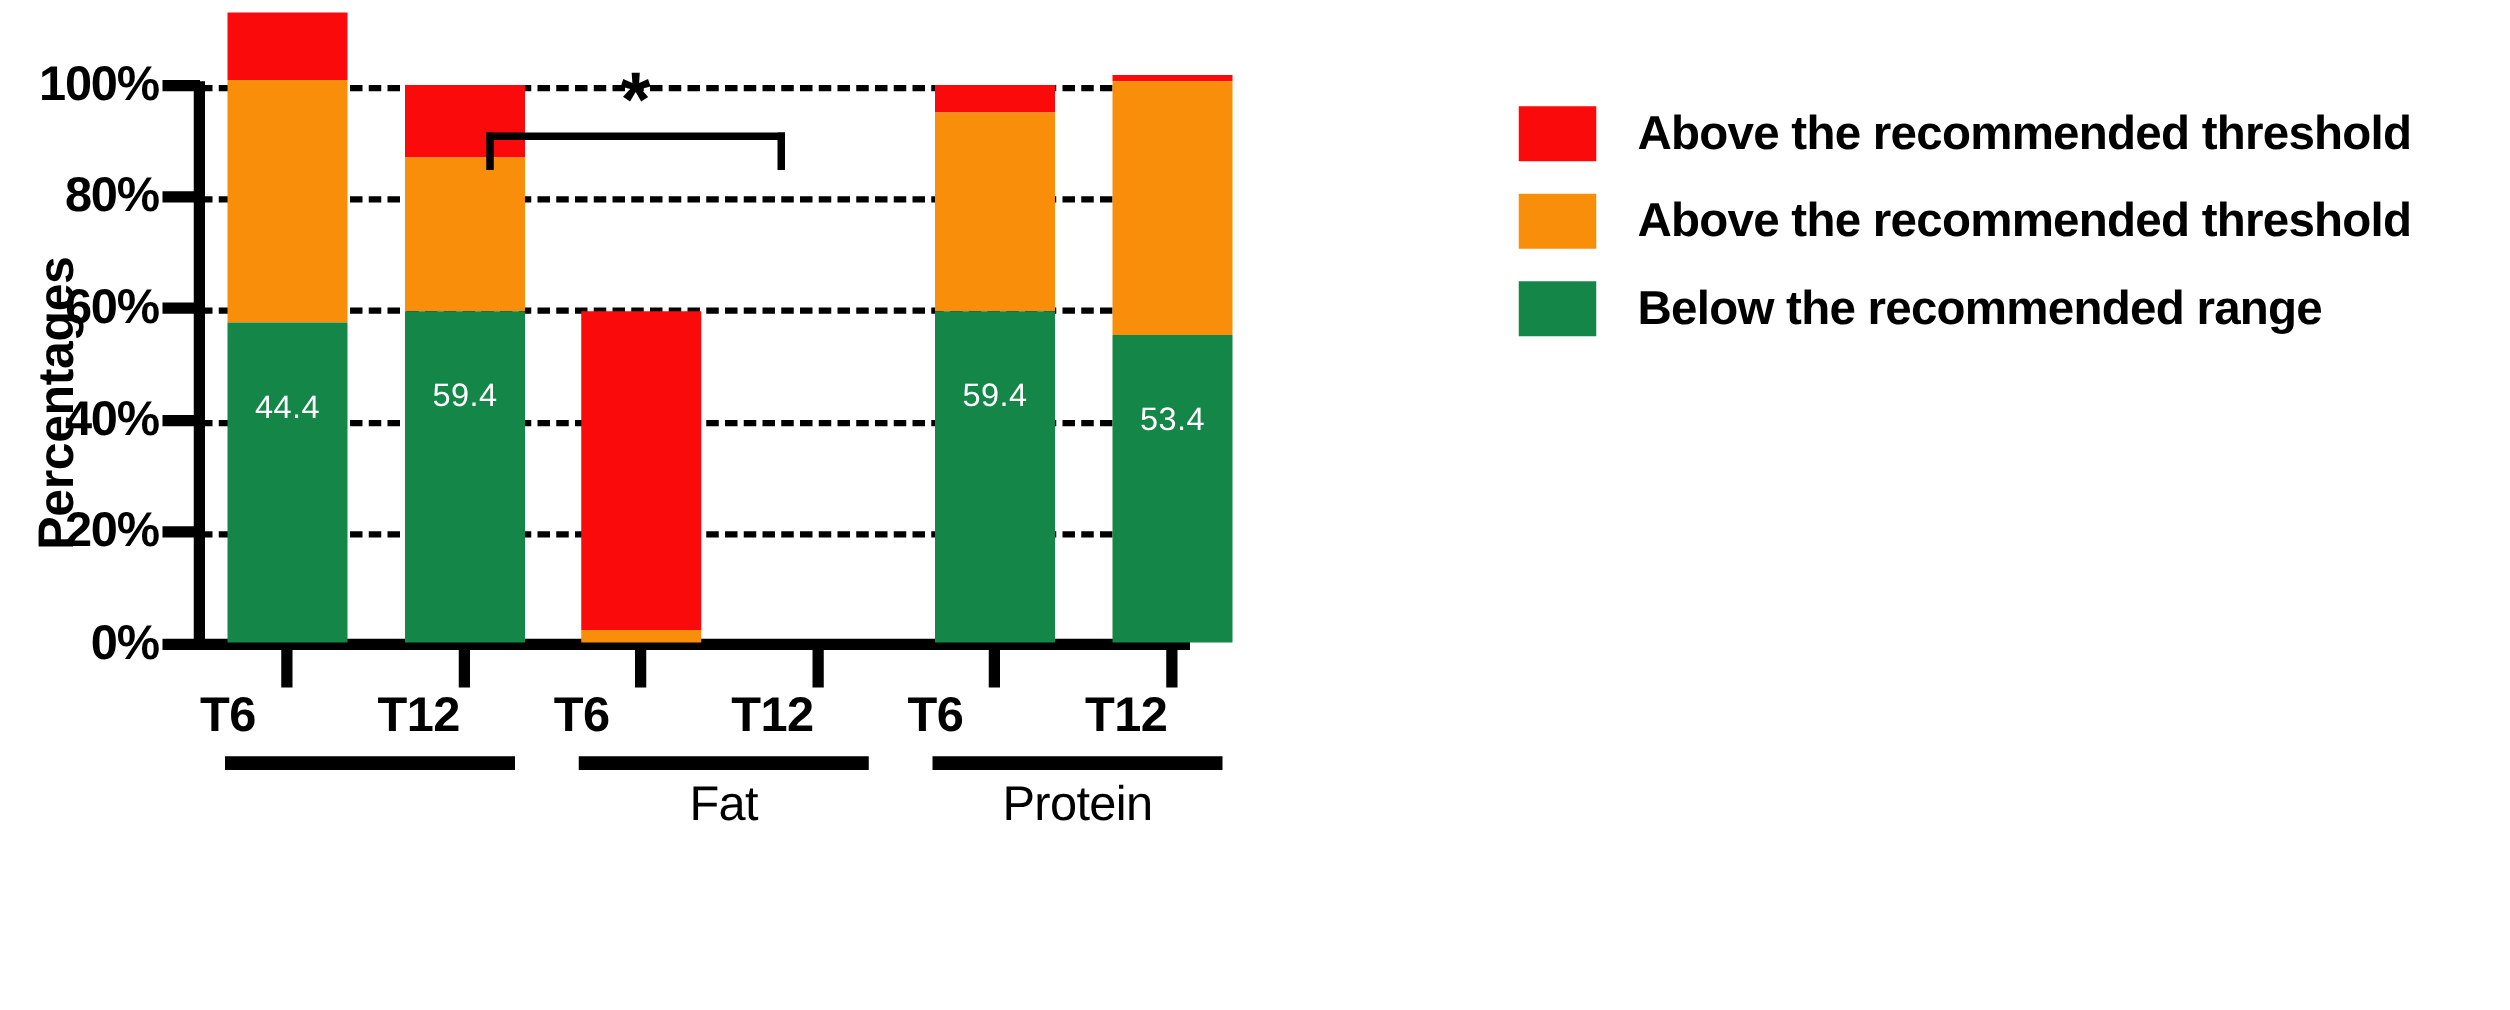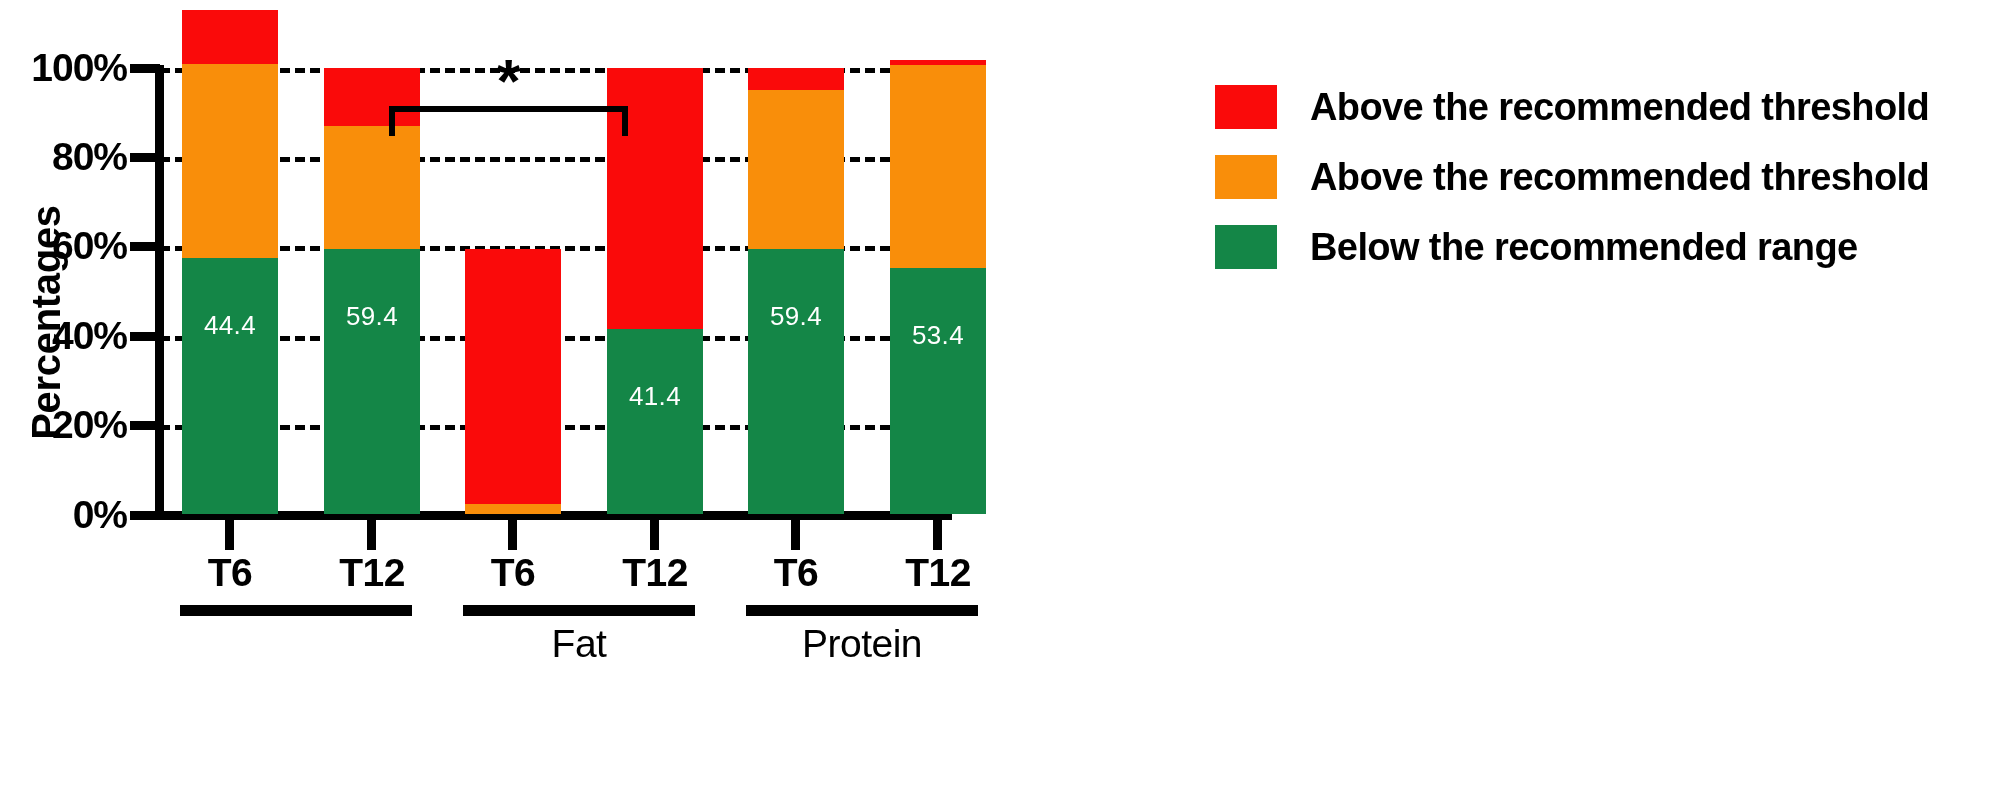--- a/index.html
+++ b/index.html
@@ -126,21 +126,21 @@
     top: 520px;
     width: 9px;
     height: 30px;
     background: #000;
   }
 
   .x-tick-label {
     position: absolute;
     top: 551px;
     width: 140px;
-    text-align: center;
+    text-align: left;
     font-size: 39px;
     font-weight: bold;
     color: #000;
     letter-spacing: -0.5px;
   }
 
   
   .group-bar {
     position: absolute;
     top: 605px;
@@ -252,27 +252,20 @@
       <div class="seg" style="height:265px;background:#148647">
         <span class="seg-label">59.4</span>
       </div>
     </div>
 
     <div class="bar" style="left:305px">
       <div class="seg" style="height:255px;background:#FA0A0A"></div>
       <div class="seg" style="height:10px;background:#F98E0A"></div>
     </div>
 
-    <div class="bar" style="left:447px">
-      <div class="seg" style="height:261px;background:#FA0A0A"></div>
-      <div class="seg" style="height:0px;background:#F98E0A"></div>
-      <div class="seg" style="height:185px;background:#148647">
-        <span class="seg-label">41.4</span>
-      </div>
-    </div>
 
     <div class="bar" style="left:588px">
       <div class="seg" style="height:22px;background:#FA0A0A"></div>
       <div class="seg" style="height:159px;background:#F98E0A"></div>
       <div class="seg" style="height:265px;background:#148647">
         <span class="seg-label">59.4</span>
       </div>
     </div>
 
     <div class="bar" style="left:730px">

